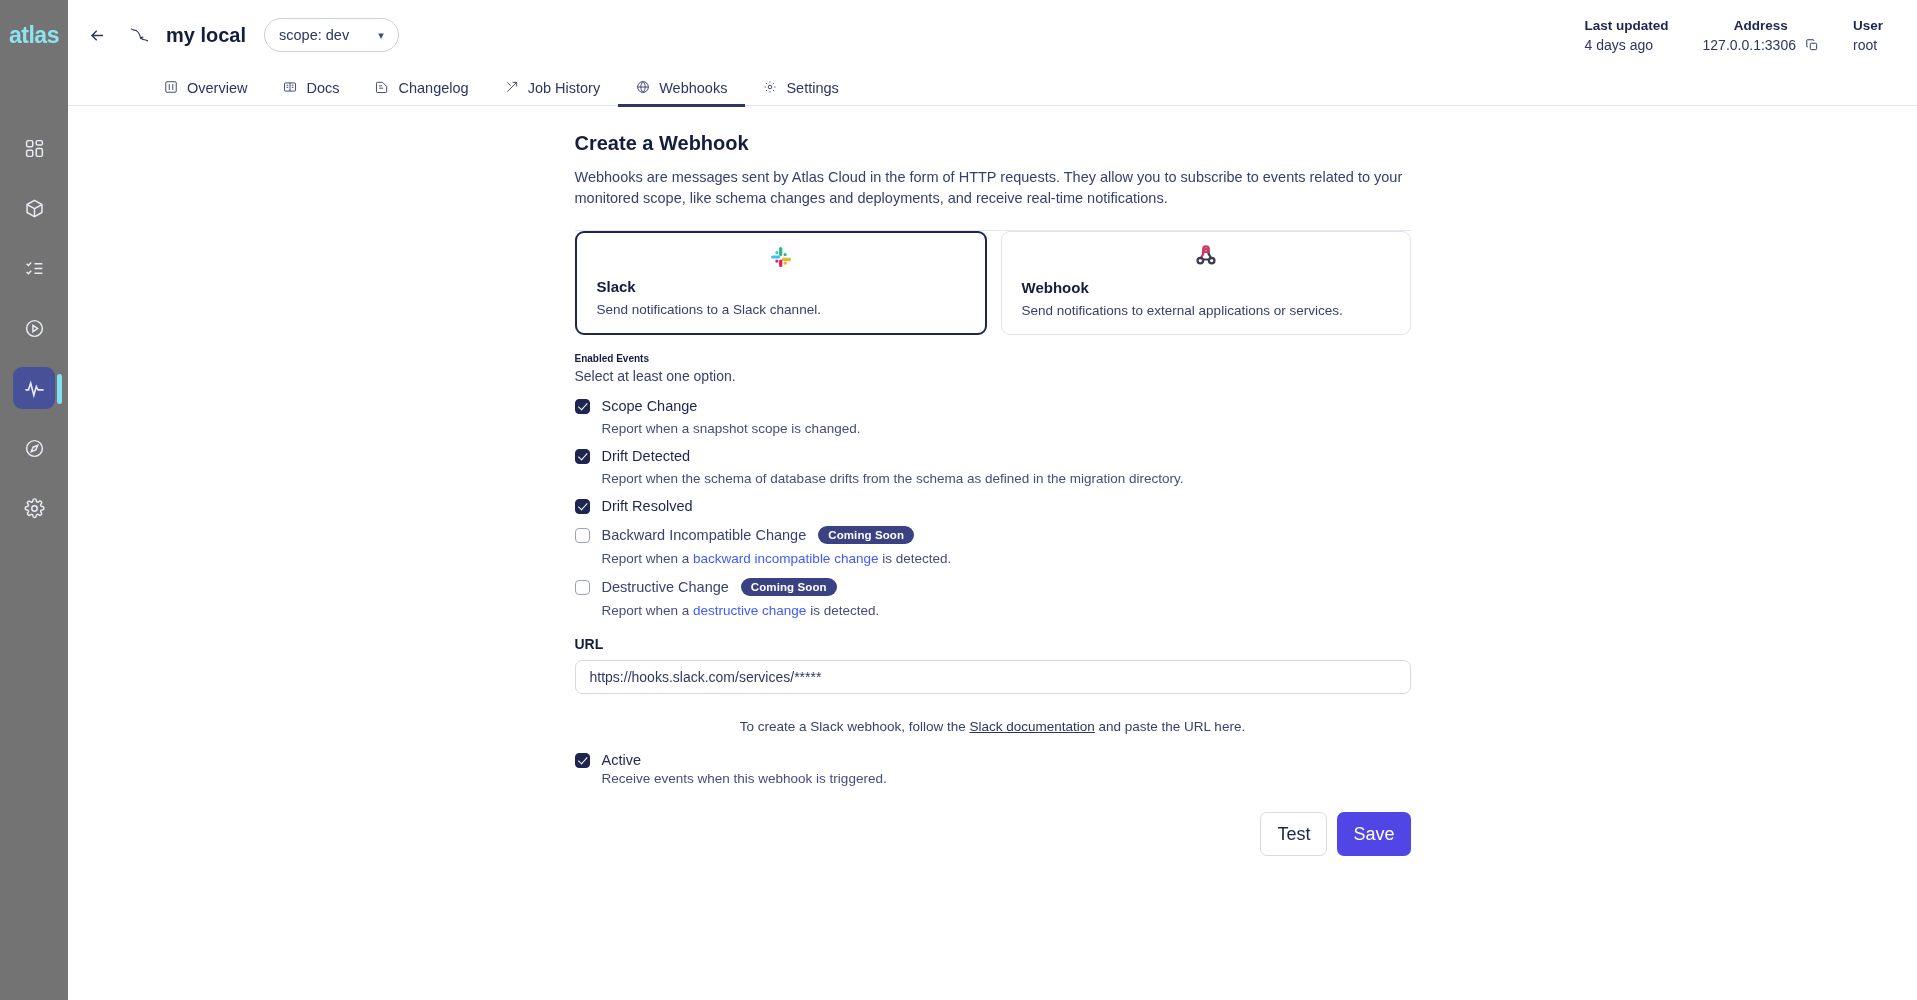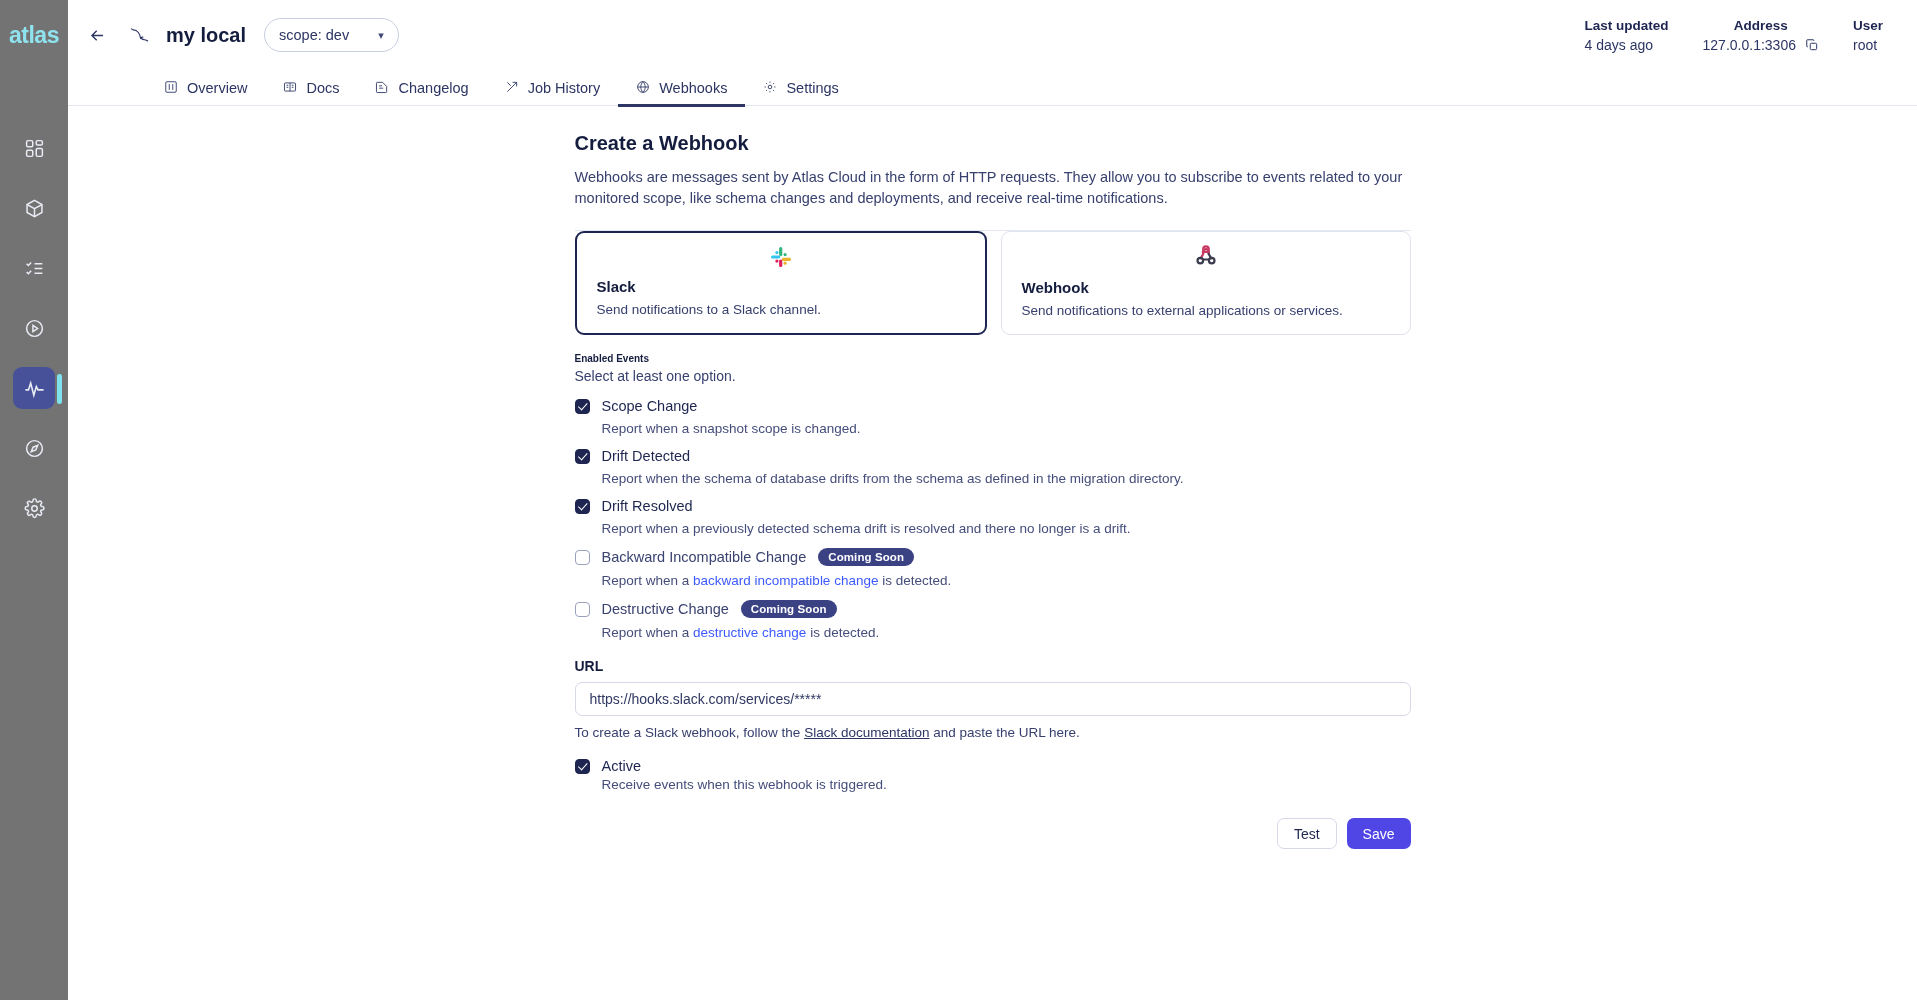--- a/index.html
+++ b/index.html
@@ -155,27 +155,27 @@
 
   
   .field-label { font-size: 14px; font-weight: 700; color: #151d3f; margin: 18px 0 8px; }
   .url-input {
     width: 100%; height: 34px;
     border: 1px solid #d6dae8; border-radius: 7px;
     padding: 0 14px; font-size: 14px; color: #1d2550;
     font-family: "Liberation Sans", sans-serif; background: #fff;
   }
   .url-input::placeholder { color: #2f3862; }
-  .url-help { font-size: 13.5px; color: #37406e; margin-top: 9px; }
+  .url-help { font-size: 13.5px; color: #37406e; margin-top: 25px; text-align: center; }
 
   .active-row { margin-top: 18px; }
   .active-desc { font-size: 13.5px; color: #454d7a; margin: 3px 0 0 27px; }
 
   .actions { display: flex; justify-content: flex-end; gap: 10px; margin-top: 26px; }
-  .btn { height: 31px; padding: 0 16px; border-radius: 7px; font-size: 14px; cursor: pointer; border: none; font-family: "Liberation Sans", sans-serif; }
+  .btn { height: 44px; padding: 0 16px; border-radius: 7px; font-size: 18px; cursor: pointer; border: none; font-family: "Liberation Sans", sans-serif; }
   .btn-ghost { background: #fff; border: 1px solid #d6dae8; color: #1d2550; }
   .btn-primary { background: #4f46e5; color: #fff; font-weight: 400; }
 </style>
 </head>
 <body>
 
 <div class="app">
 
   <nav class="sidebar">
     <div class="logo">
@@ -404,21 +404,20 @@
           </div>
           <div class="evt-desc">Report when the schema of database drifts from the schema as defined in the migration directory.</div>
         </div>
 
         
         <div class="evt">
           <div class="evt-row">
             <div class="cbx checked"></div>
             <span class="evt-label">Drift Resolved</span>
           </div>
-          <div class="evt-desc">Report when a previously detected schema drift is resolved and there no longer is a drift.</div>
         </div>
 
         
         <div class="evt">
           <div class="evt-row">
             <div class="cbx"></div>
             <span class="evt-label dim">Backward Incompatible Change</span>
             <span class="badge">Coming Soon</span>
           </div>
           <div class="evt-desc">

